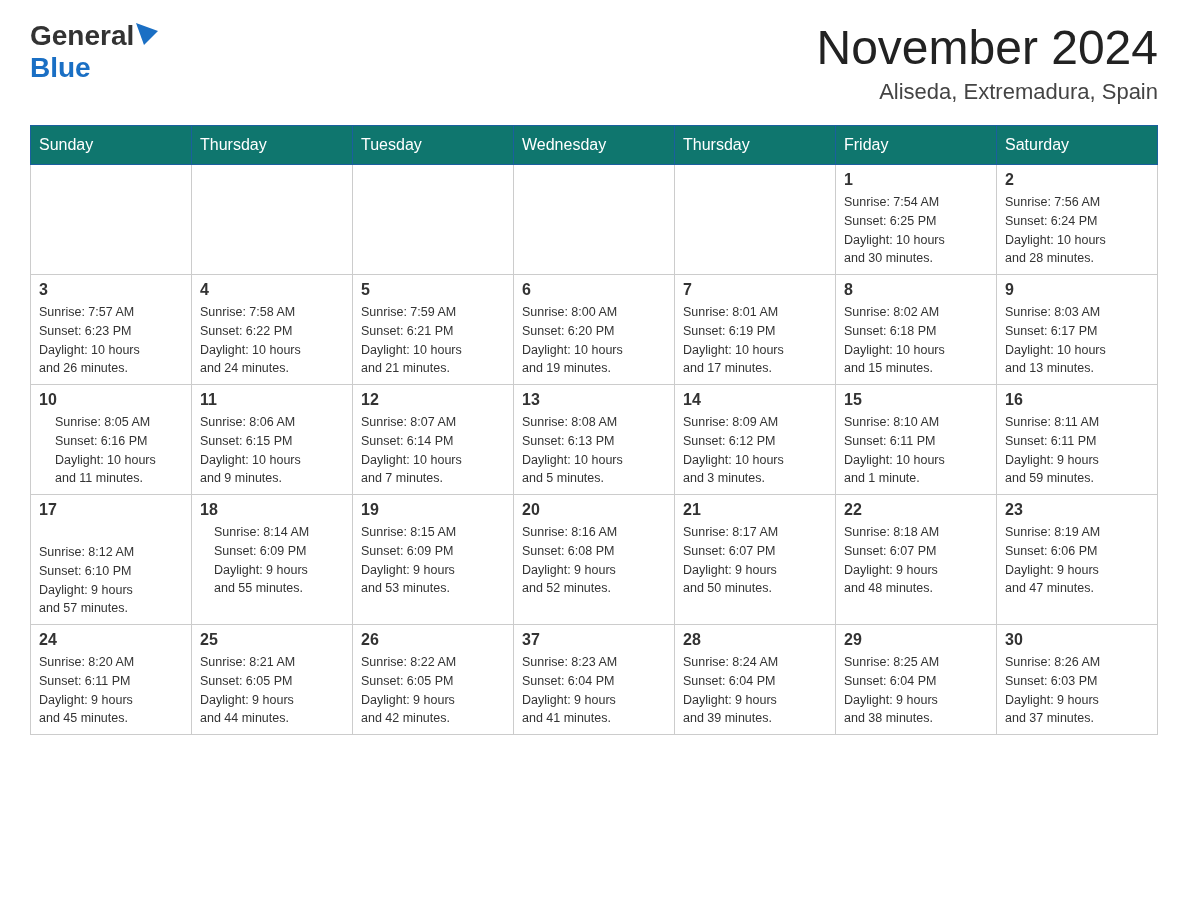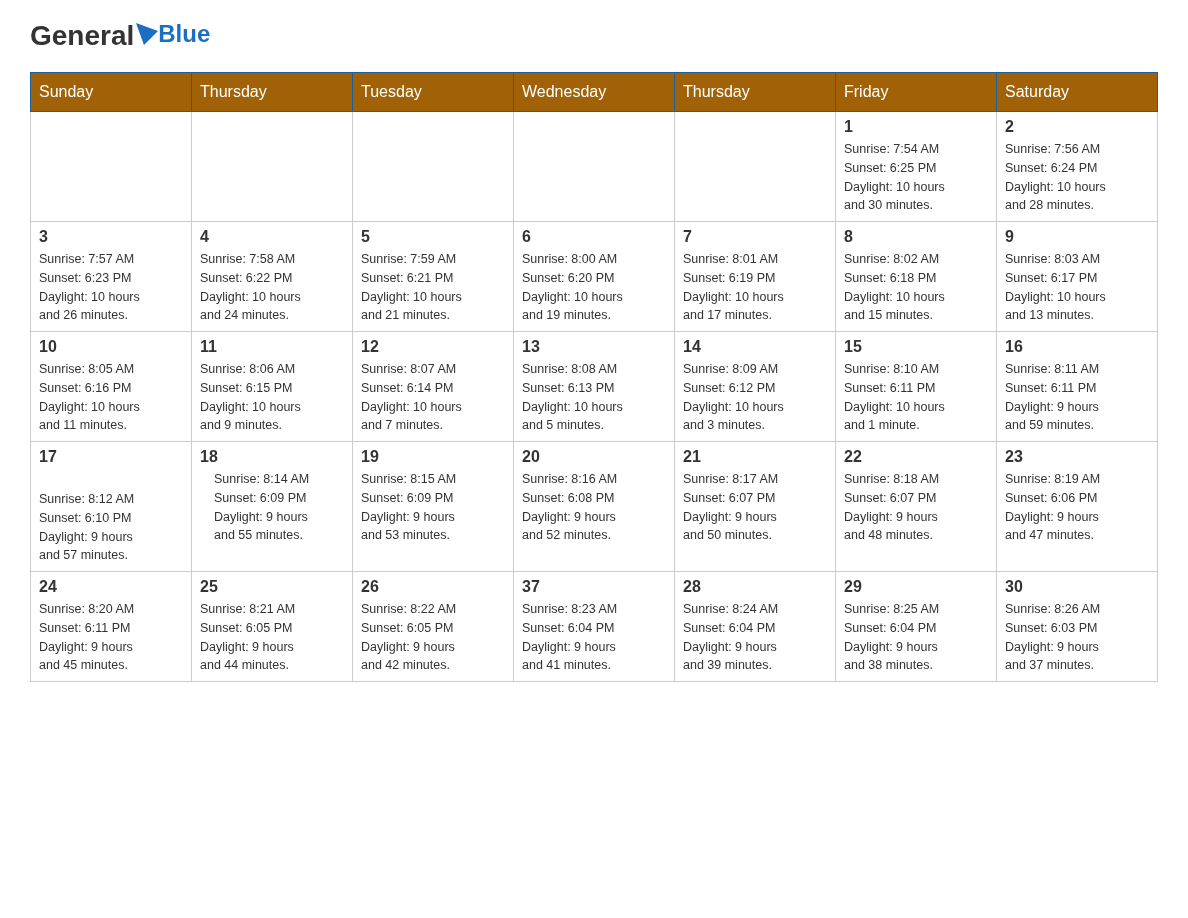--- a/index.html
+++ b/index.html
@@ -11,30 +11,30 @@
       min-height: 918px;
     }
     .header-area {
       display: flex;
       justify-content: space-between;
       align-items: flex-start;
       margin-bottom: 20px;
     }
     .logo {
       display: flex;
-      flex-direction: row;
+      flex-direction: column;
       align-items: flex-start;
     }
     .logo-general {
       font-size: 28px;
       font-weight: bold;
       color: #333;
     }
     .logo-blue {
-      font-size: 24px;
+      font-size: 28px;
       font-weight: bold;
       color: #1a6fc4;
       display: flex;
       align-items: center;
     }
     .title-area {
       text-align: right;
     }
     .month-title {
       font-size: 48px;
@@ -45,21 +45,21 @@
       font-size: 22px;
       color: #444;
       margin-top: 4px;
     }
     table {
       width: 100%;
       border-collapse: collapse;
       table-layout: fixed;
     }
     thead tr th {
-      background-color: #a16207;
+      background-color: #0f766e;
       color: #fff;
       padding: 10px 8px;
       font-size: 16px;
       font-weight: normal;
       text-align: left;
       border: 1px solid #1a5f9e;
     }
     tbody tr td {
       border: 1px solid #ccc;
       vertical-align: top;
@@ -96,20 +96,24 @@
 <div class="header-area">
   <div class="logo">
     <div style="display:flex; align-items:center;">
       <span class="logo-general">General</span>
       <svg width="22" height="22" viewBox="0 0 22 22" style="margin-left:2px; margin-top:-4px;">
         <polygon points="0,0 22,8 8,22" fill="#1a6fc4"></polygon>
       </svg>
     </div>
     <span class="logo-blue">Blue</span>
   </div>
+  <div class="title-area">
+    <div class="month-title">November 2024</div>
+    <div class="location">Aliseda, Extremadura, Spain</div>
+  </div>
 </div>
 
 <table>
   <thead>
     <tr id="weekday-header">
     <th>Sunday</th>
         <th>Thursday</th>
         <th>Tuesday</th>
         <th>Wednesday</th>
         <th>Thursday</th>
@@ -186,21 +190,21 @@
           <span class="day-number">9</span>
           <div class="day-info" style="white-space: pre-line;">Sunrise: 8:03 AM
 Sunset: 6:17 PM
 Daylight: 10 hours
 and 13 minutes.</div>
         </td>
       </tr>
       <tr>
         <td>
           <span class="day-number">10</span>
-          <div class="day-info" style="white-space: pre-line;">Sunrise: 8:05 AM
+          <div class="day-info" style="white-space: pre-line; margin-left: 16px;">Sunrise: 8:05 AM
 Sunset: 6:16 PM
 Daylight: 10 hours
 and 11 minutes.</div>
         </td>
         <td>
           <span class="day-number">11</span>
           <div class="day-info" style="white-space: pre-line;">Sunrise: 8:06 AM
 Sunset: 6:15 PM
 Daylight: 10 hours
 and 9 minutes.</div>

